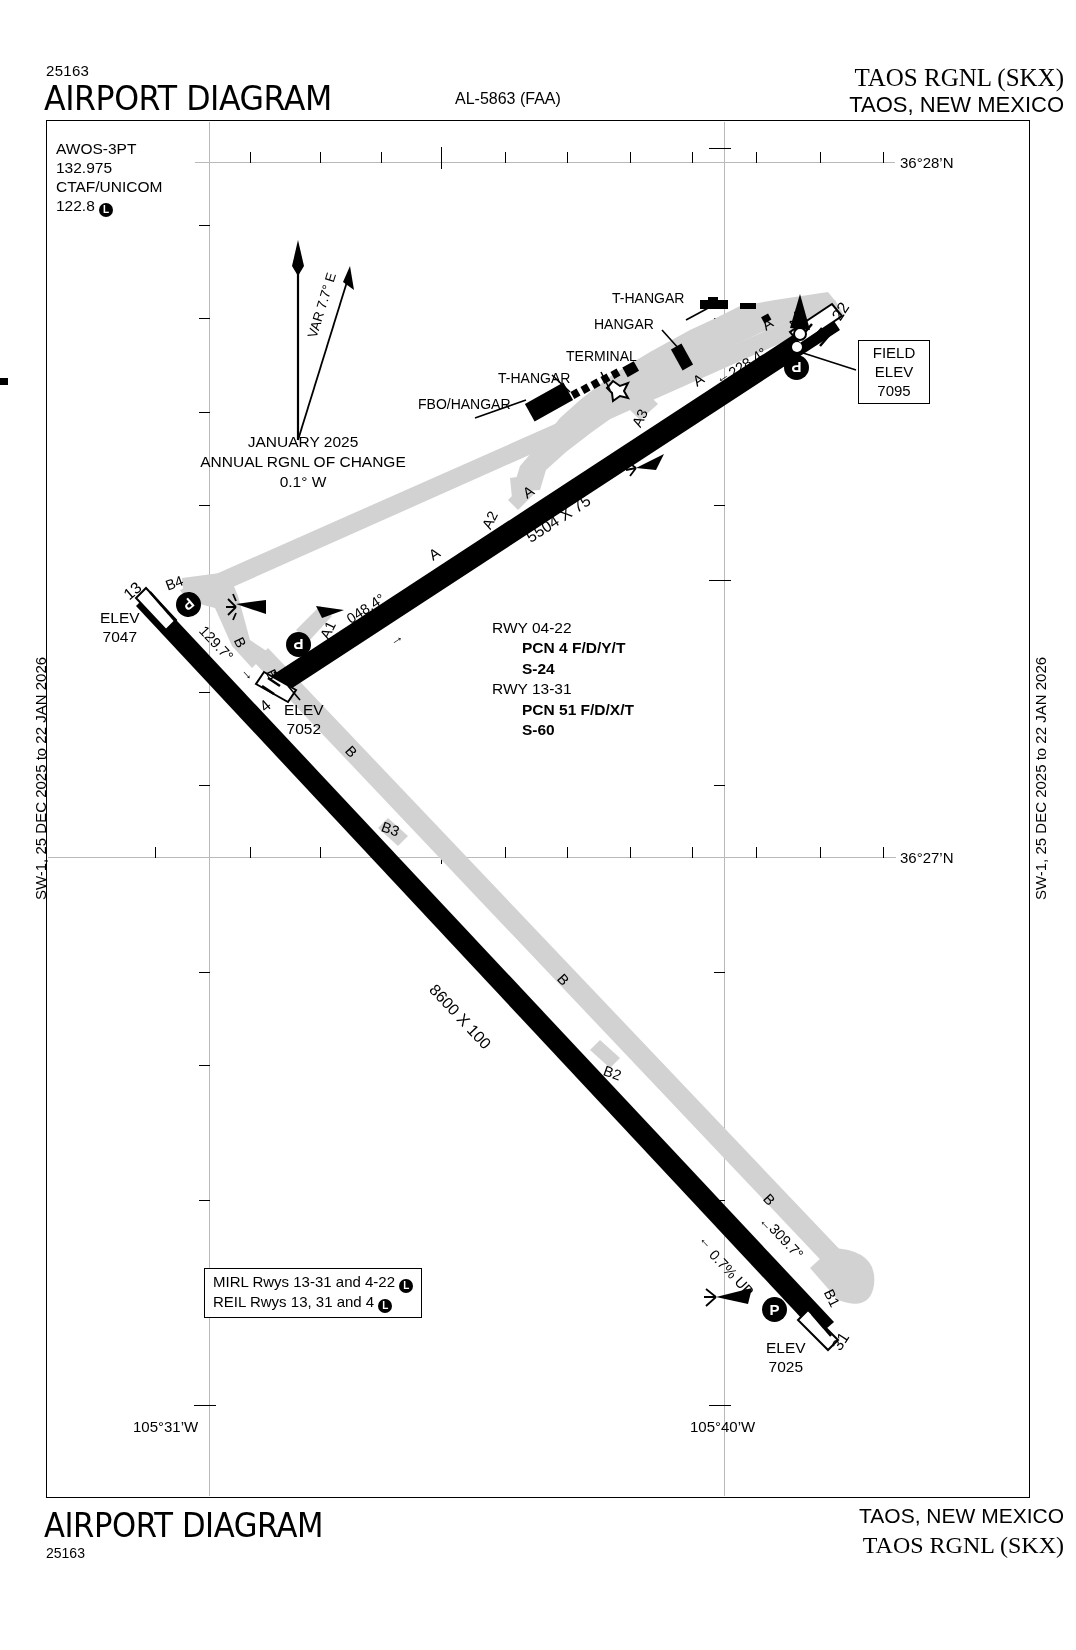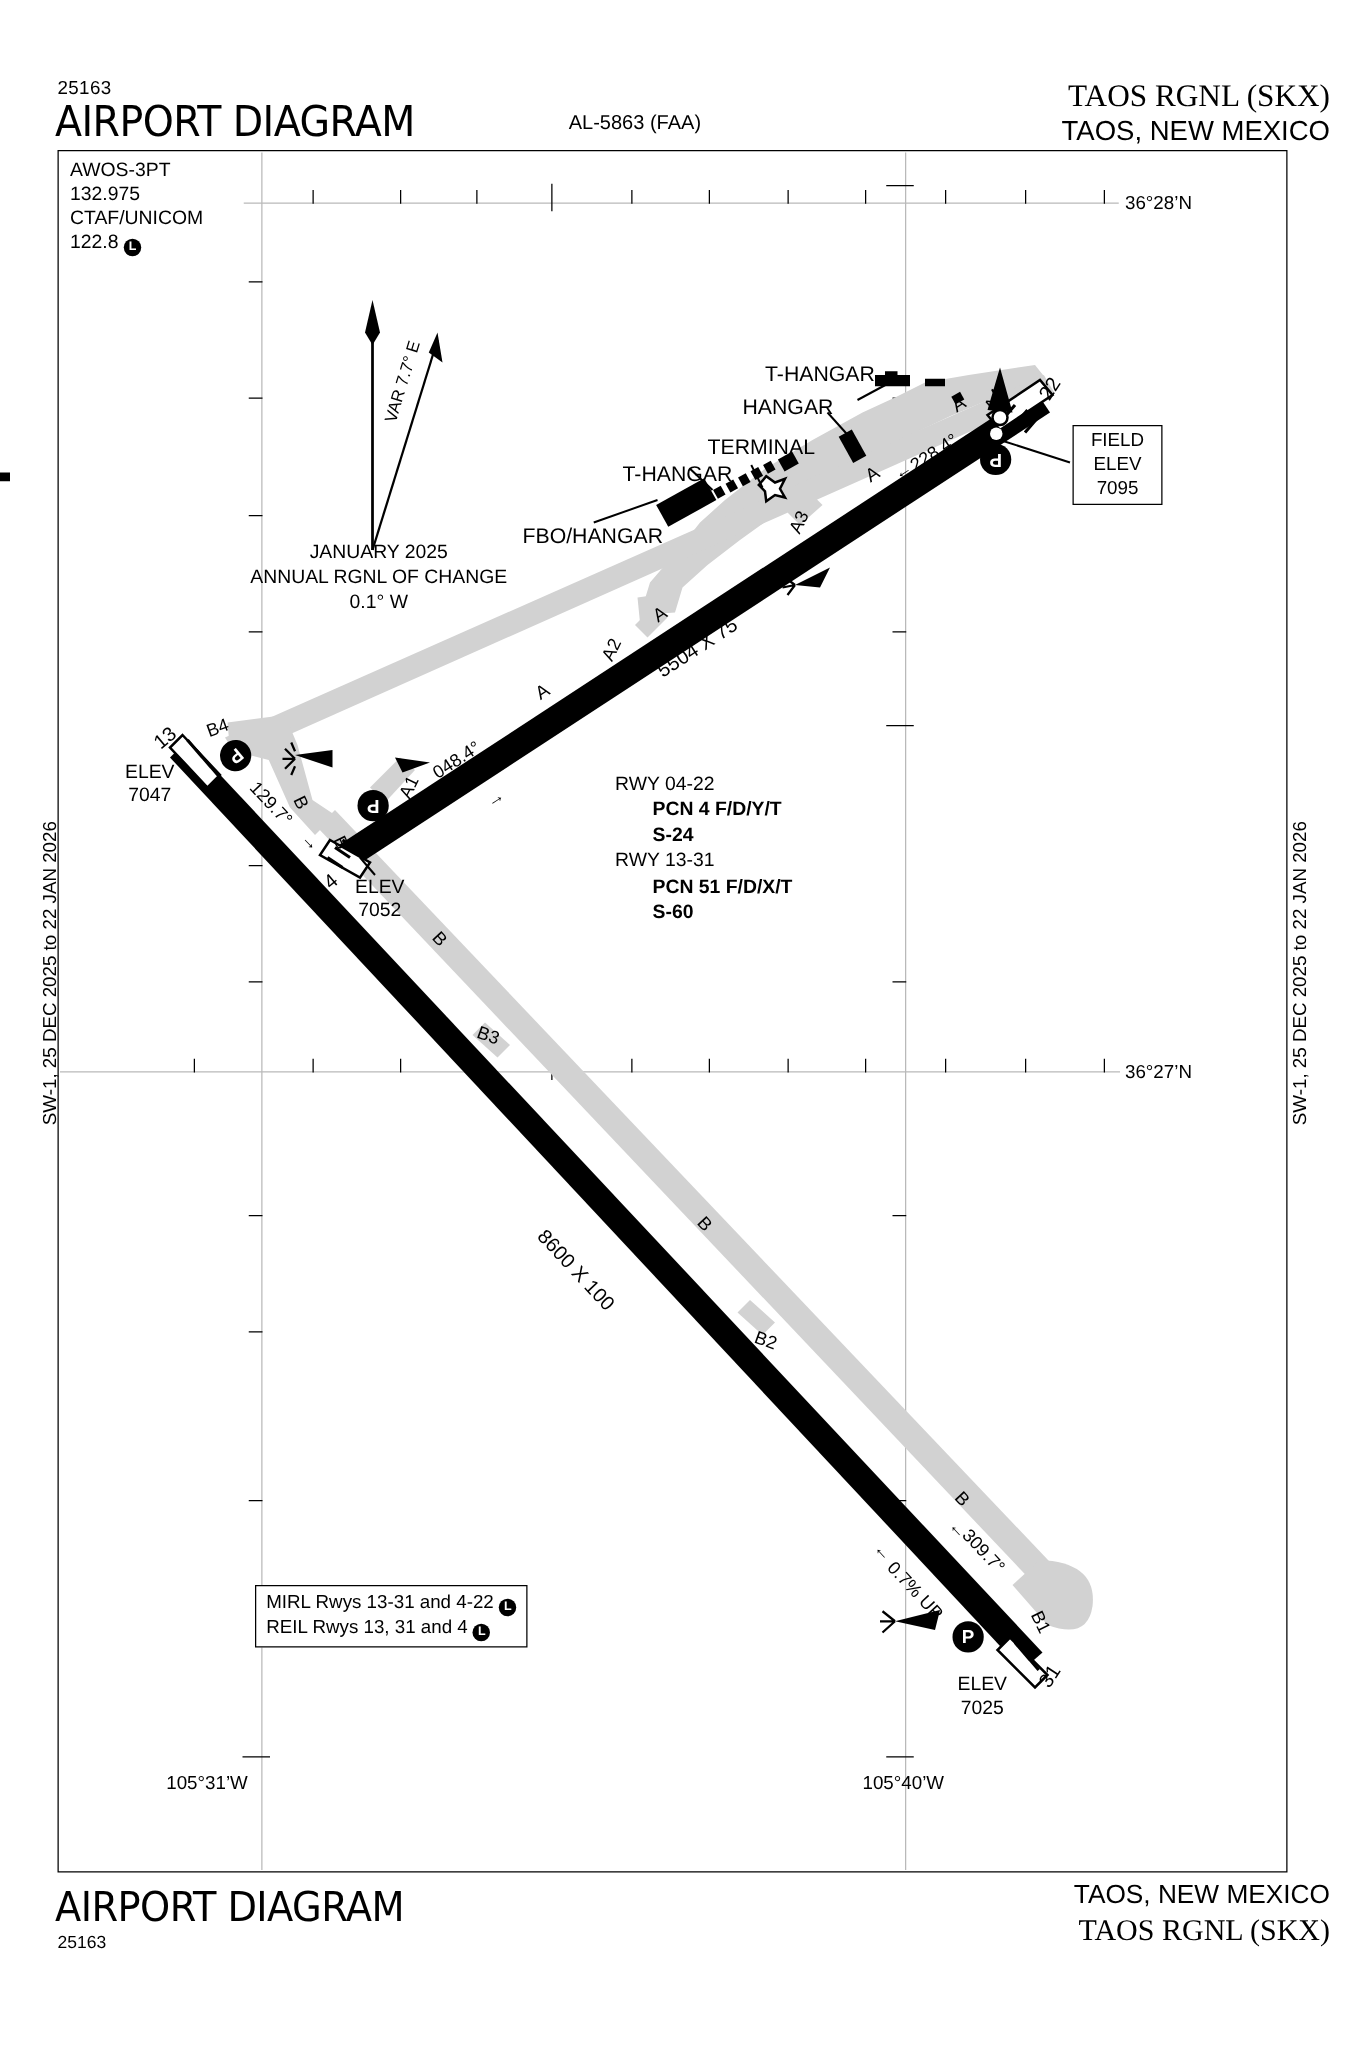--- a/index.html
+++ b/index.html
@@ -15,21 +15,21 @@
   #faa-id{left:455px;top:90px;font-size:16px;}
   #apt-name-top{right:12px;top:64px;font-size:25px;text-align:right;
                 font-family:"Liberation Serif",serif;}
   #apt-city-top{right:12px;top:92px;font-size:22px;text-align:right;}
 
   
   #chart-frame{left:46px;top:120px;width:984px;height:1378px;
                border:1.6px solid #000;box-sizing:border-box;background:#fff;}
 
   
-  #comms-box{left:56px;top:128px;font-size:15.5px;line-height:1.22;}
+  #comms-box{left:56px;top:140px;font-size:15.5px;line-height:1.22;}
   .dot-l{display:inline-block;width:14px;height:14px;border-radius:50%;
          background:#000;color:#fff;font-size:10px;line-height:14px;
          text-align:center;vertical-align:-2px;font-weight:bold;}
 
   
   .grat-h{position:absolute;height:1px;background:#b9b9b9;}
   .grat-v{position:absolute;width:1px;background:#b9b9b9;}
   .tick-h{position:absolute;width:1px;height:11px;background:#000;}
   .tick-v{position:absolute;height:1px;width:11px;background:#000;}
   .tick-big-h{position:absolute;width:1.4px;height:22px;background:#000;}
@@ -56,21 +56,21 @@
   
   .sidetext{position:absolute;font-size:15px;white-space:nowrap;}
 
   
   #title-bot{left:44px;top:1506px;font-size:33px;font-family:"DejaVu Sans",sans-serif;
              letter-spacing:-.5px;transform:scaleX(.93);transform-origin:left top;}
   #chart-number-bot{left:46px;top:1545px;font-size:14px;}
   #apt-city-bot{right:12px;top:1504px;font-size:21px;text-align:right;}
   #apt-name-bot{right:12px;top:1532px;font-size:24px;text-align:right;
                 font-family:"Liberation Serif",serif;}
-  .callout{position:absolute;font-size:17px;white-space:nowrap;}
+  .callout{position:absolute;font-size:14px;white-space:nowrap;}
 </style>
 </head>
 <body>
 
 <div class="abs nw" id="chart-number-top">25163</div>
 <div class="abs nw" id="title-top">AIRPORT DIAGRAM</div>
 <div class="abs nw" id="faa-id">AL-5863 (FAA)</div>
 <div class="abs nw" id="apt-name-top">TAOS RGNL (SKX)</div>
 <div class="abs nw" id="apt-city-top">TAOS, NEW MEXICO</div>
 
@@ -231,21 +231,21 @@
     <line x1="475" y1="418" x2="526" y2="400"></line>
     <line x1="570" y1="392" x2="552" y2="375"></line>
     <line x1="610" y1="390" x2="601" y2="372"></line>
     <line x1="680" y1="350" x2="662" y2="330"></line>
     <line x1="712" y1="306" x2="686" y2="320"></line>
     <line x1="800" y1="352" x2="856" y2="370"></line>
     <line x1="288" y1="686" x2="300" y2="700"></line>
   </g>
 </svg>
 
-<div class="callout" style="left:418px;top:419px;">FBO/HANGAR</div>
+<div class="callout" style="left:418px;top:396px;">FBO/HANGAR</div>
 <div class="callout" style="left:498px;top:370px;">T-HANGAR</div>
 <div class="callout" style="left:566px;top:348px;">TERMINAL</div>
 <div class="callout" style="left:594px;top:316px;">HANGAR</div>
 <div class="callout" style="left:612px;top:290px;">T-HANGAR</div>
 
 <div class="infobox" style="left:858px;top:340px;width:58px;">
   <div>FIELD</div>
   <div>ELEV</div>
   <div>7095</div>
 </div>

